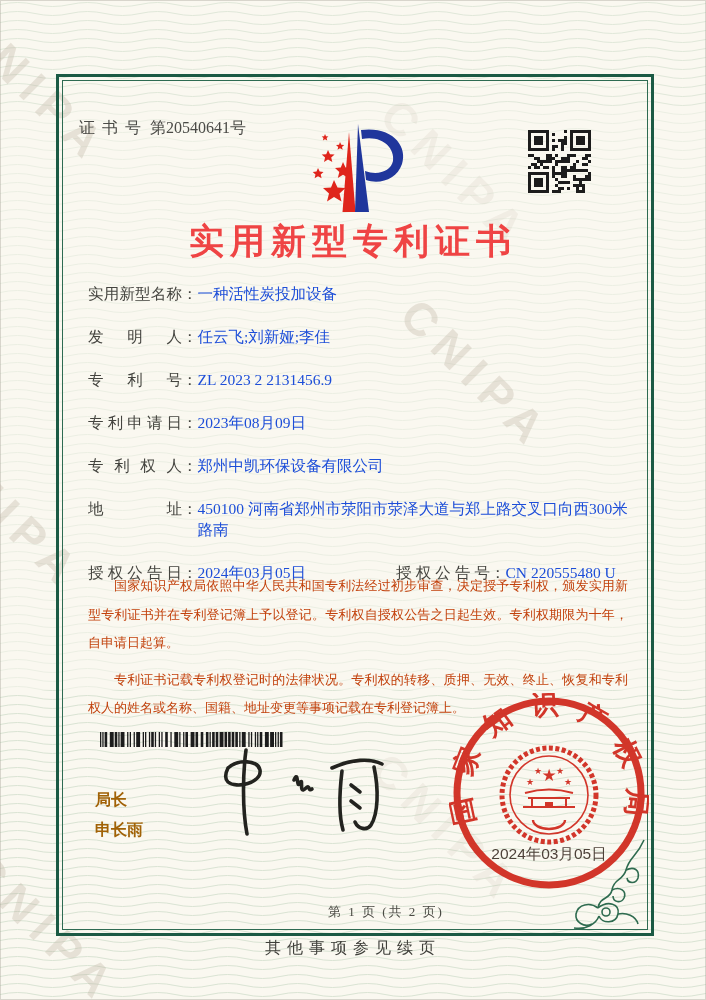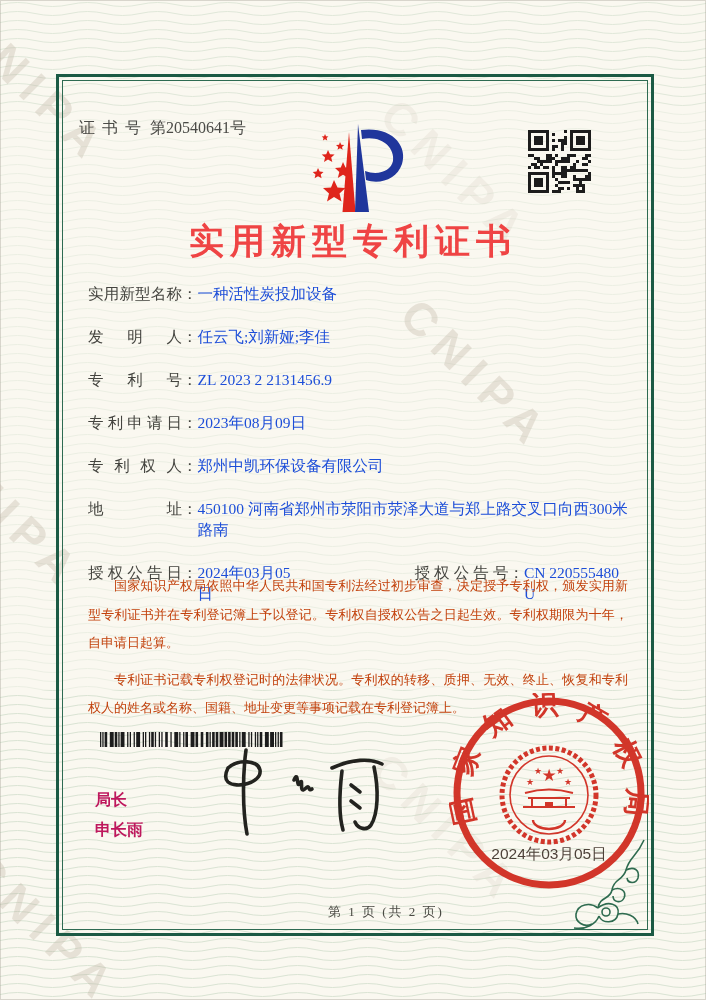--- a/index.html
+++ b/index.html
@@ -26,29 +26,29 @@
          font-size:35px;font-weight:bold;letter-spacing:6px;color:#ef4444;}
 
   .fields{position:absolute;left:88px;top:283px;width:545px;font-size:15.5px;line-height:21px;}
   .frow{margin-bottom:22px;display:flex;align-items:flex-start;}
   .frow .lab{display:inline-block;width:94px;flex:0 0 94px;text-align:justify;
              text-align-last:justify;color:#44443f;}
   .frow .colon{flex:0 0 14px;color:#44443f;}
   .frow .val{color:#1d4ed8;}
   .frow .val.addr{width:448px;}
   .pair2{margin-left:90px;display:flex;}
-  .pair2 .lab{width:94px;flex:0 0 94px;display:inline-block;text-align:justify;text-align-last:justify;margin-left:19px;}
+  .pair2 .lab{width:94px;flex:0 0 94px;display:inline-block;text-align:justify;text-align-last:justify;}
 
   .paras{position:absolute;left:88px;top:572px;width:540px;font-size:13px;line-height:28.5px;
          text-align:justify;color:#c2410c;}
   .paras p{margin:0 0 8px 0;text-indent:2em;}
 
   .barcode{position:absolute;left:100px;top:732px;}
   .signer{position:absolute;left:95px;top:785px;font-family:"Liberation Sans","DejaVu Sans",sans-serif;
-          font-size:16px;font-weight:bold;color:#be185d;line-height:30px;}
+          font-size:16px;font-weight:bold;color:#a16207;line-height:30px;}
   .signature{position:absolute;left:200px;top:738px;}
   .seal{position:absolute;left:449px;top:693px;opacity:.93;}
   .flourish{position:absolute;left:566px;top:836px;z-index:4;}
 
   .page-ind{position:absolute;left:0;top:903px;width:706px;text-align:center;
             font-size:13px;color:#4a4a44;letter-spacing:2px;padding-left:33px;}
   .cont-note{position:absolute;left:0;top:938px;width:706px;text-align:center;
              font-size:16px;color:#3f3f3a;letter-spacing:6px;}
 </style>
 </head>
@@ -386,15 +386,16 @@
         <path d="M46,54 C54,50 61,55 58,62 C55,68 47,66 47,60"></path>
         <path d="M32,72 C42,64 54,68 52,78 C50,88 36,88 33,80"></path>
         <path d="M32,72 C24,66 12,68 10,78 C9,86 18,92 26,88"></path>
         <path d="M33,80 C30,88 20,94 8,92"></path>
         <path d="M52,78 C60,76 70,80 72,88"></path>
         <circle cx="40" cy="76" r="4"></circle>
       </g>
     </svg>
 
     <div class="page-ind">第 1 页 (共 2 页)</div>
+    <div class="cont-note">其他事项参见续页</div>
 
   </div>
 </div>
 
 </body></html>

